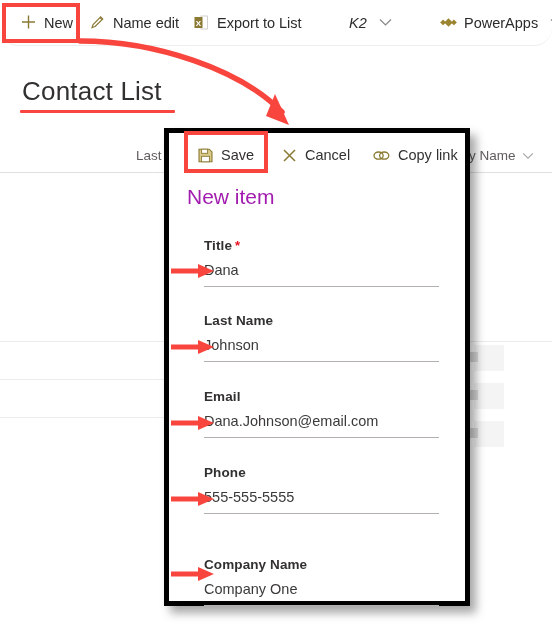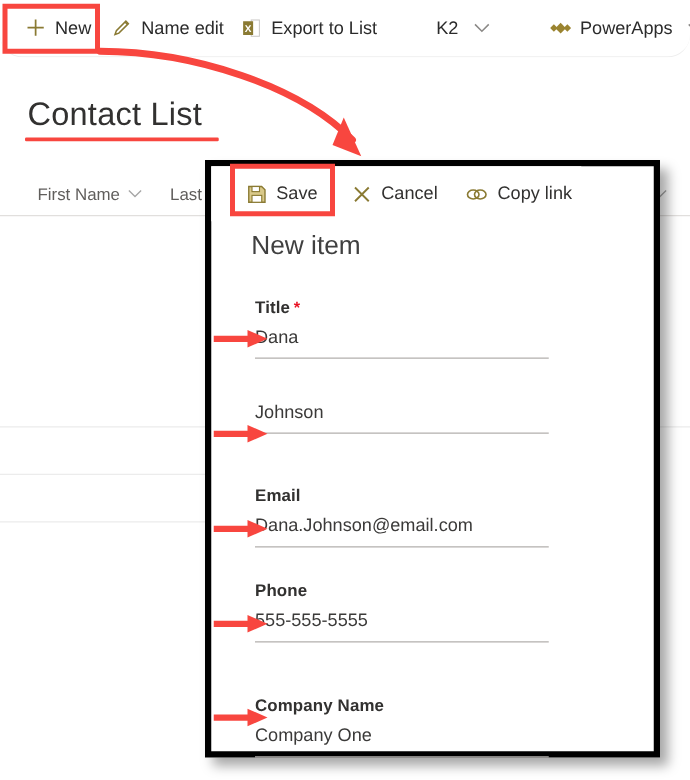--- a/index.html
+++ b/index.html
@@ -53,37 +53,37 @@
   .col .chev{margin-left:6px;font-size:11px;}
 
   
   .ghost-rows{position:absolute;left:0;top:172px;width:552px;height:430px;}
   .ghost-row{position:absolute;left:0;width:552px;height:1px;background:#ececec;}
   .ghost-cell{position:absolute;background:#f4f4f4;}
   .ghost-chk{position:absolute;background:#d8d8d8;}
 
   
   .panel{
-    position:absolute;left:164px;top:128px;width:364px;height:478px;
+    position:absolute;left:164px;top:128px;width:306px;height:478px;
     background:#ffffff;
     border:5px solid #000000;
     box-sizing:border-box;
     box-shadow:6px 7px 9px rgba(0,0,0,.35);
   }
   .panel-cmd{
     position:absolute;left:0;top:0;width:296px;height:44px;
     background:#ffffff;
   }
   .pcmd{
     position:absolute;top:0;height:44px;display:flex;align-items:center;gap:7px;
     font-size:14.5px;color:#323130;white-space:nowrap;
   }
   .panel-heading{
-    position:absolute;left:32px;top:52px;
-    font-size:21px;color:#404040;font-weight:400;
+    position:absolute;left:18px;top:52px;
+    font-size:21px;color:#a21caf;font-weight:400;
   }
 
   .field{position:absolute;left:35px;width:235px;}
   .field-label{
     font-size:13.5px;color:#323130;font-weight:bold;letter-spacing:.1px;
   }
   .req{color:#e81123;font-weight:bold;margin-left:3px;font-size:13px;}
   .field-value{
     margin-top:9px;
     font-size:14.5px;color:#3b3a39;
@@ -127,21 +127,21 @@
       <span class="ico">
         <svg width="17" height="17" viewBox="0 0 17 17">
           <rect x="8" y="2" width="6.5" height="13" fill="#ffffff" stroke="#c8c6c4" stroke-width="0.8"></rect>
           <rect x="1.5" y="3" width="8" height="11" fill="#8a7a33"></rect>
           <text x="5.5" y="11.5" font-size="8" fill="#ffffff" text-anchor="middle" font-family="Liberation Sans, sans-serif" font-weight="bold">X</text>
         </svg>
       </span>
       <span class="lbl">Export to List</span>
     </div>
 
-    <div class="cmd" style="left:349px;">
+    <div class="cmd" style="left:349px;font-style:italic;">
       <span class="lbl">K2</span>
       <span class="chev">
         <svg width="13" height="9" viewBox="0 0 13 9">
             <path d="M1 1.5l5.5 5.5L12 1.5" stroke="#8a8886" stroke-width="1.2" fill="none"></path>
           </svg>
       </span>
     </div>
 
     <div class="cmd" style="left:440px;">
       <span class="ico">
@@ -157,28 +157,20 @@
             <path d="M1 1.5l5.5 5.5L12 1.5" stroke="#8a8886" stroke-width="1.2" fill="none"></path>
           </svg>
       </span>
     </div>
   </div>
 
   <div class="page-title">Contact List</div>
   <div class="title-underline"></div>
 
   <div class="list-header">
-    <div class="col" style="left:30px;">
-      <span>First Name</span>
-      <span class="chev">
-        <svg width="12" height="8" viewBox="0 0 13 9">
-            <path d="M1 1.5l5.5 5.5L12 1.5" stroke="#a6a6a6" stroke-width="1.2" fill="none"></path>
-          </svg>
-      </span>
-    </div>
     <div class="col" style="left:136px;">
       <span>Last</span>
     </div>
     <div class="col" style="left:469px;">
       <span>y Name</span>
       <span class="chev">
         <svg width="12" height="8" viewBox="0 0 13 9">
             <path d="M1 1.5l5.5 5.5L12 1.5" stroke="#a6a6a6" stroke-width="1.2" fill="none"></path>
           </svg>
       </span>
@@ -234,20 +226,21 @@
     <div class="panel-heading">New item</div>
 
     <div class="field" style="top:105px;">
       <div class="field-label">
         <span>Title</span><span class="req">*</span>
       </div>
       <div class="field-value">Dana</div>
     </div>
 
     <div class="field" style="top:180px;">
+      <div class="field-label">Last Name</div>
       <div class="field-value">Johnson</div>
     </div>
 
     <div class="field" style="top:256px;">
       <div class="field-label">Email</div>
       <div class="field-value">Dana.Johnson@email.com</div>
     </div>
 
     <div class="field" style="top:332px;">
       <div class="field-label">Phone</div>

